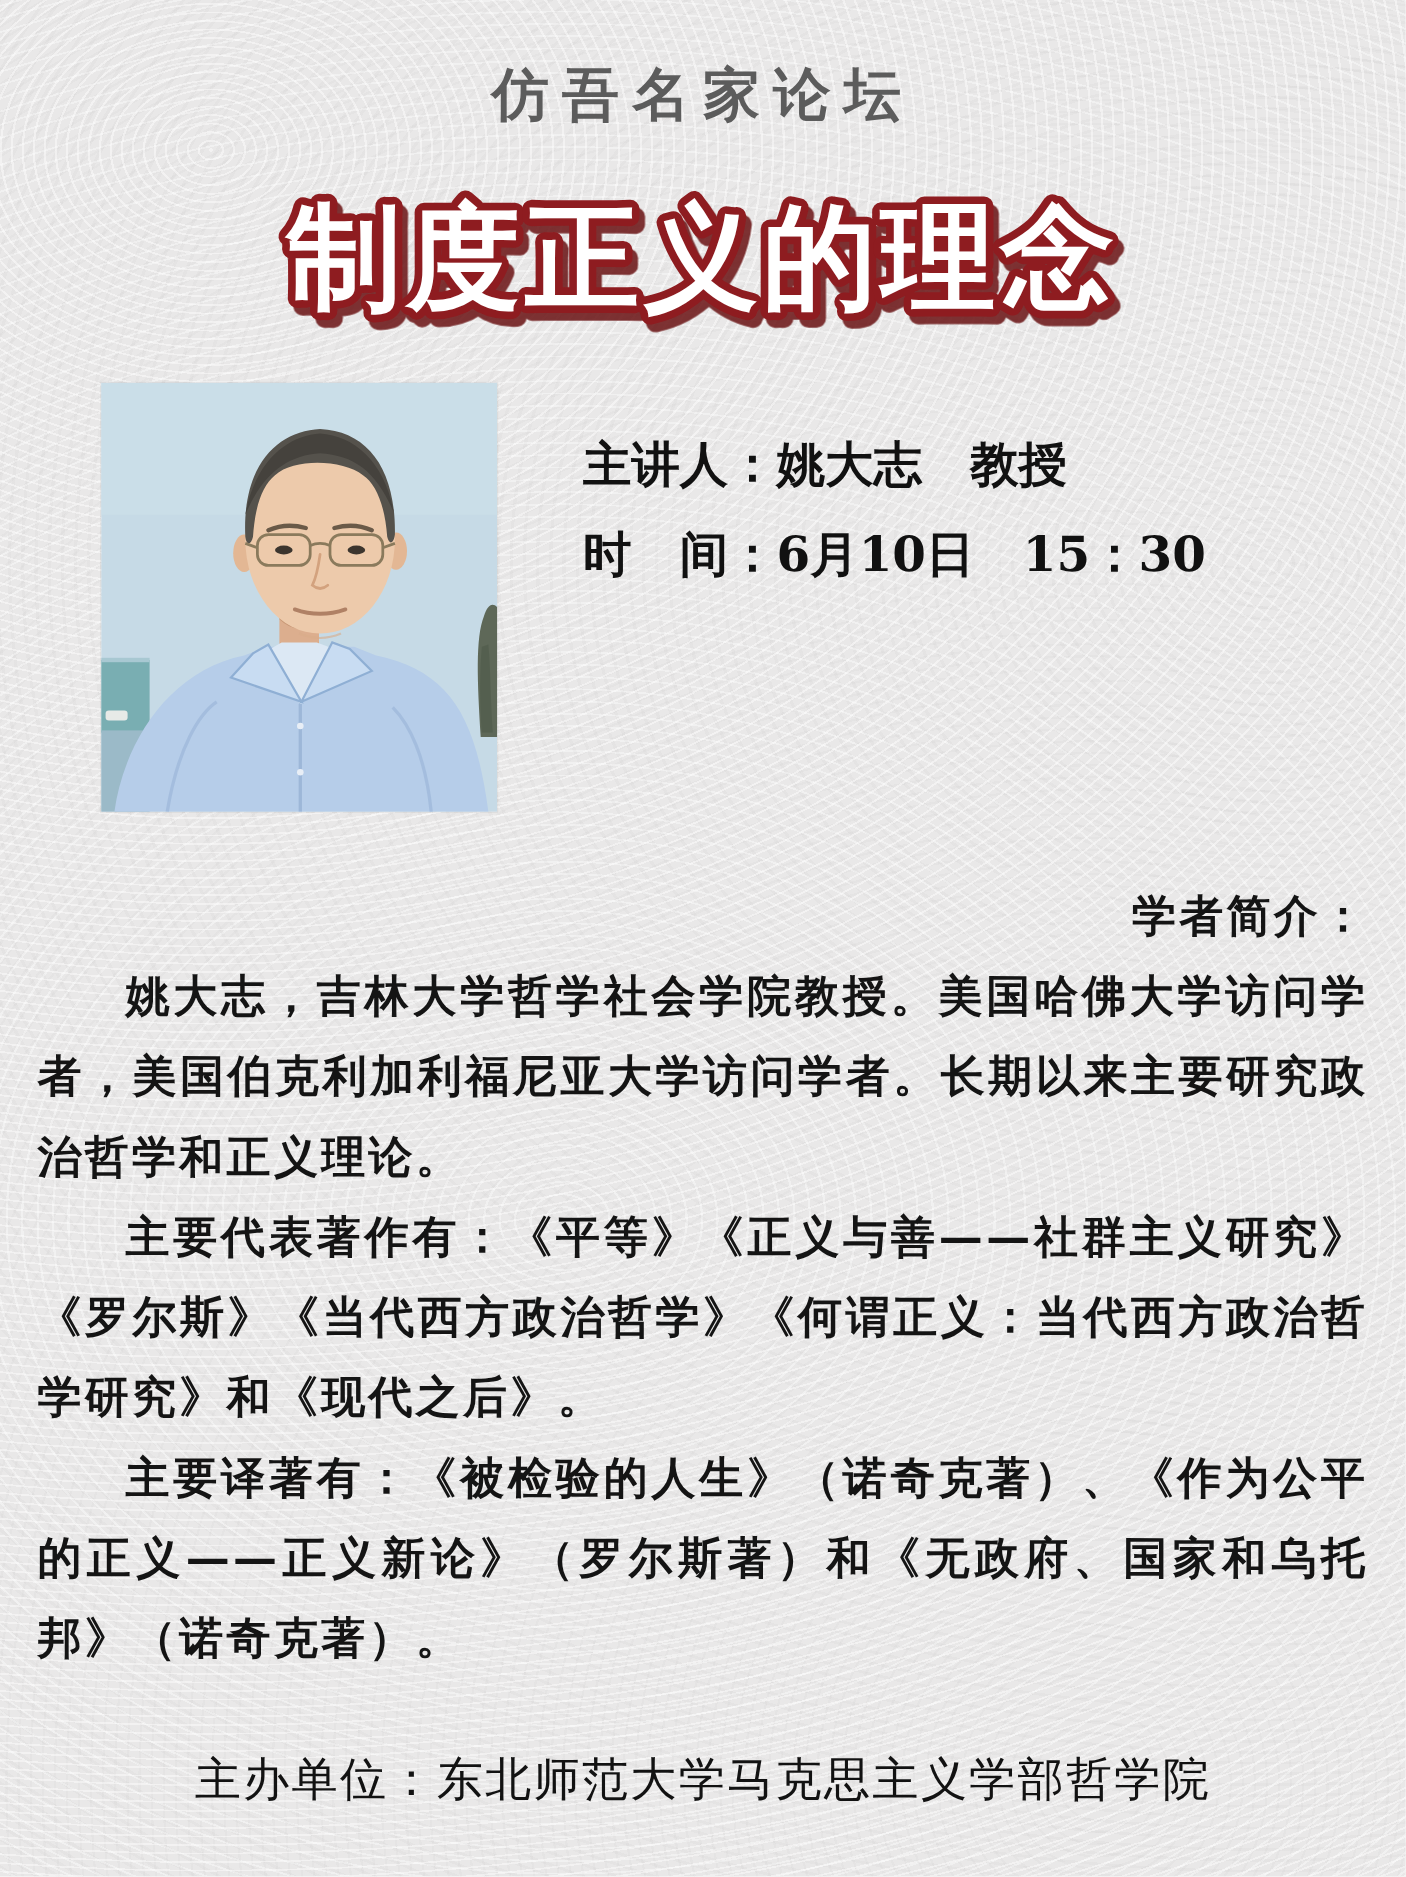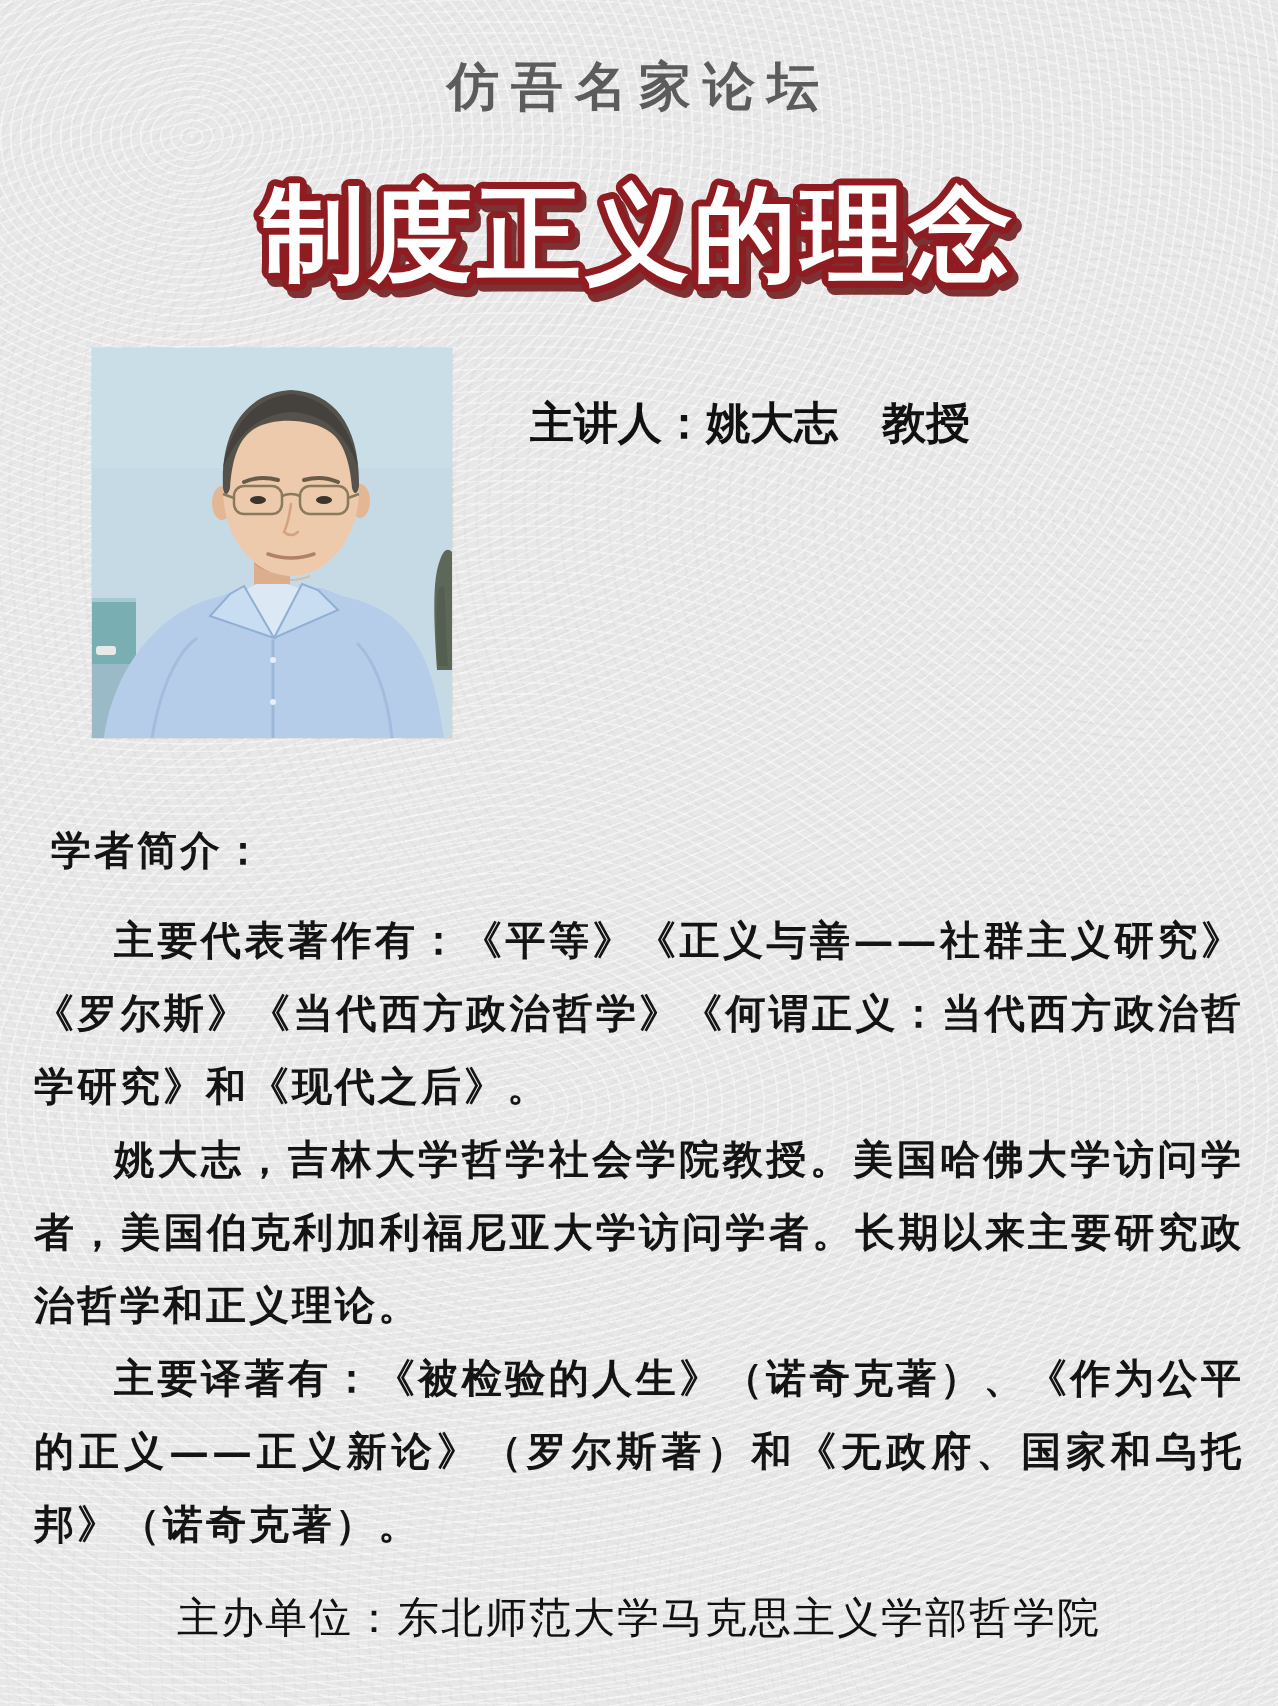--- a/index.html
+++ b/index.html
@@ -79,21 +79,22 @@
     width: 1278px;
     padding: 0 34px;
     box-sizing: border-box;
     font-size: 40px;
     line-height: 73px;
     font-weight: 600;
     letter-spacing: 3px;
     color: #141414;
   }
   .bio-heading {
-    margin: 17px;
+    margin: 0;
+    text-align: right;
   }
   .bio p {
     margin: 0;
     text-indent: 2em;
     text-align: justify;
   }
   .organizer {
     position: absolute;
     left: 0;
     top: 1590px;
@@ -168,24 +169,27 @@
     <path d="M199,156 C197,170 195,178 192,184 Q199,190 206,184" stroke="#d3a27e" stroke-width="2.5" fill="none" stroke-linecap="round"></path>
 
     <path d="M176,206 Q199,214 222,206" stroke="#b08165" stroke-width="3.5" fill="none" stroke-linecap="round"></path>
     <path d="M180,228 Q199,236 218,228" stroke="#d9ab88" stroke-width="2" fill="none" opacity="0.6"></path>
   </svg>
 
   <div class="details">
     <div class="detail-row">
       <span class="detail-label">主讲人：</span><span class="detail-value">姚大志　教授</span>
     </div>
+    <div class="detail-row">
+      <span class="detail-label">时　间：</span><span class="detail-value">6月10日　15：30</span>
+    </div>
   </div>
 
   <div class="bio">
     <div class="bio-heading">学者简介：</div>
+    <p>姚大志，吉林大学哲学社会学院教授。美国哈佛大学访问学者，美国伯克利加利福尼亚大学访问学者。长期以来主要研究政治哲学和正义理论。</p>
     <p>主要代表著作有：《平等》《正义与善——社群主义研究》《罗尔斯》《当代西方政治哲学》《何谓正义：当代西方政治哲学研究》和《现代之后》。</p>
-    <p>姚大志，吉林大学哲学社会学院教授。美国哈佛大学访问学者，美国伯克利加利福尼亚大学访问学者。长期以来主要研究政治哲学和正义理论。</p>
     <p>主要译著有：《被检验的人生》（诺奇克著）、《作为公平的正义——正义新论》（罗尔斯著）和《无政府、国家和乌托邦》（诺奇克著）。</p>
   </div>
 
   <div class="organizer">主办单位：东北师范大学马克思主义学部哲学院</div>
 
 </div>
 
 </body></html>

